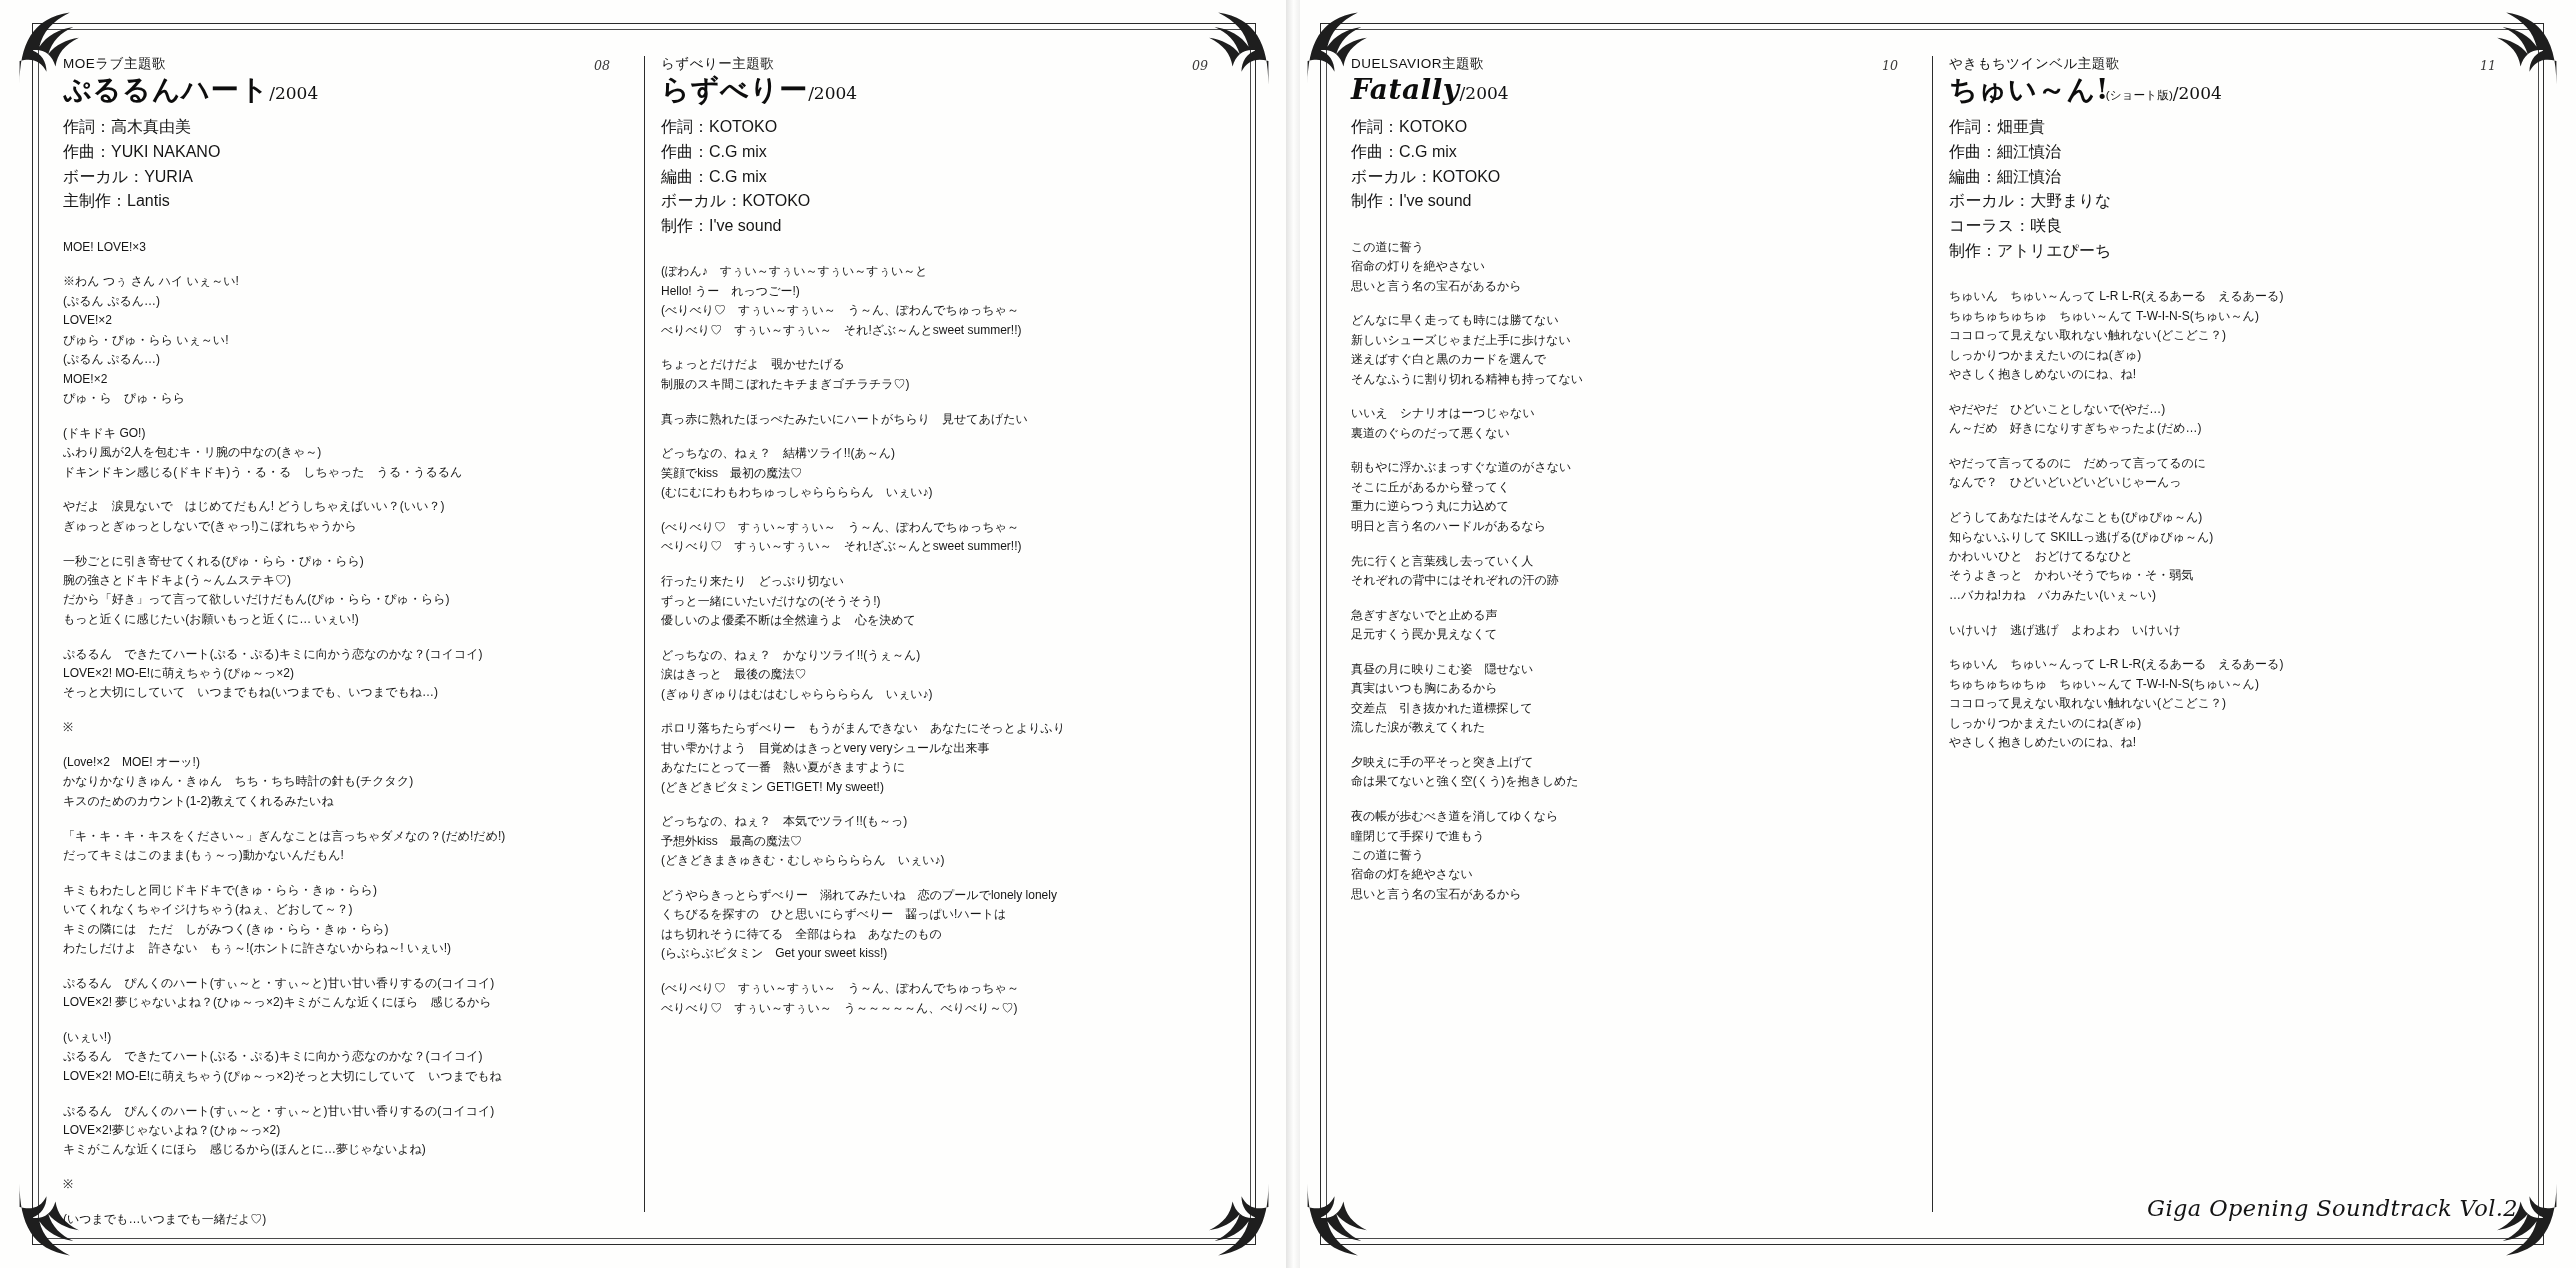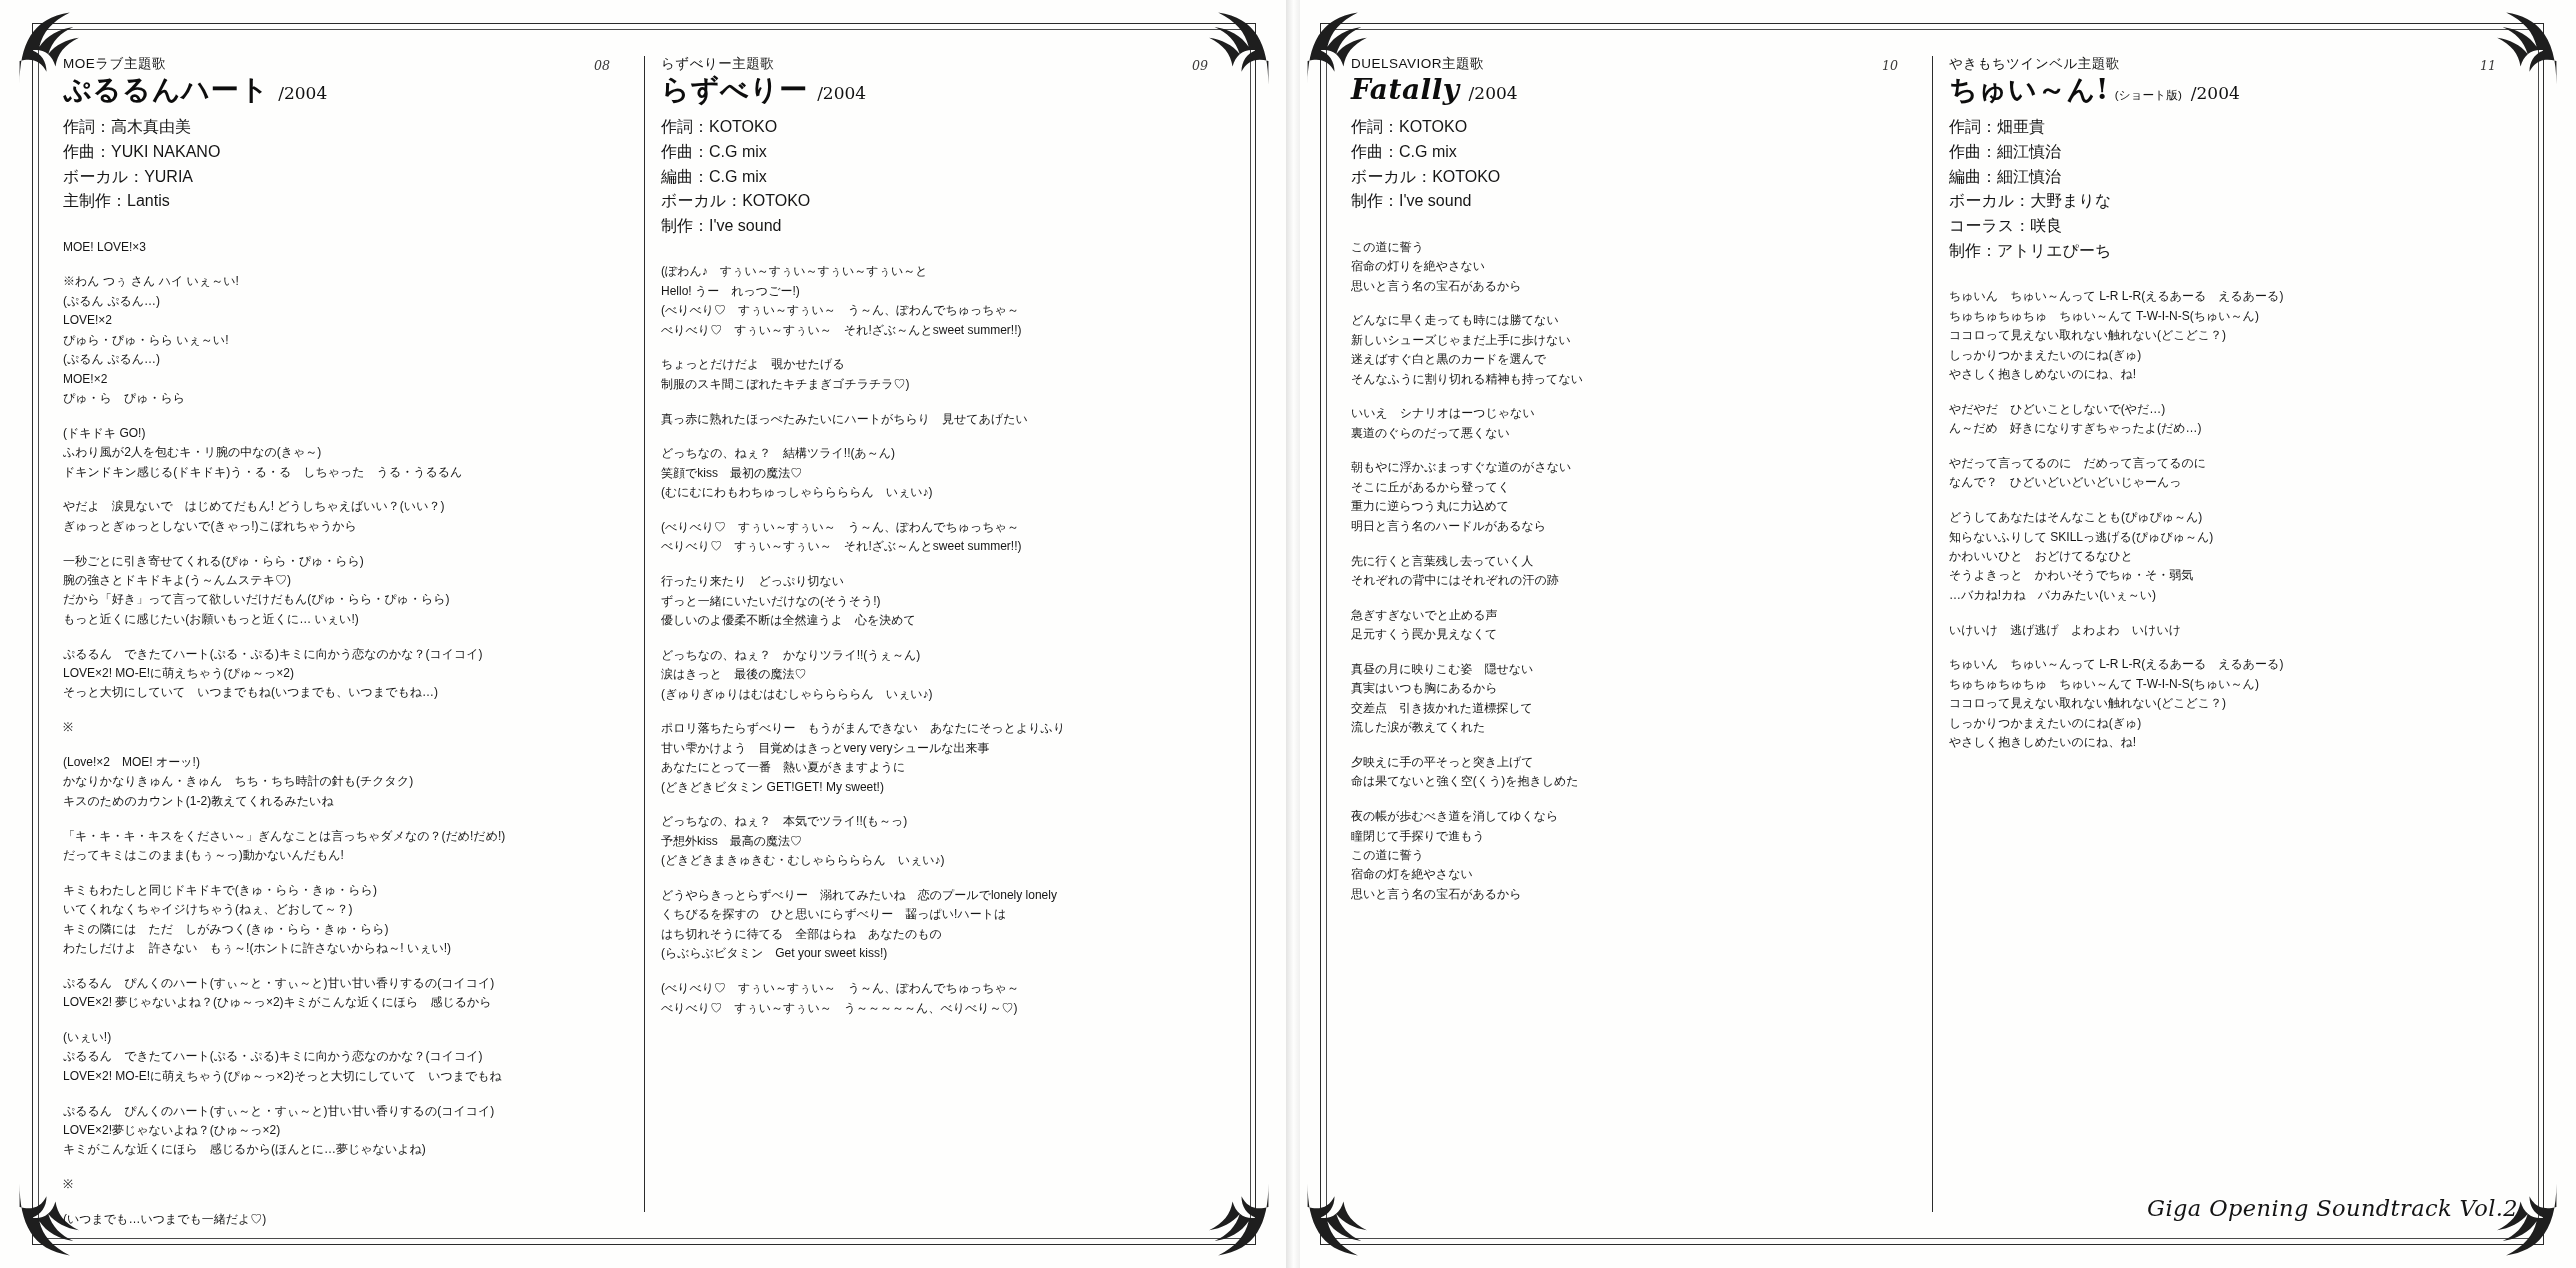--- a/index.html
+++ b/index.html
@@ -96,21 +96,21 @@
   .song-kind {
     font-size: 13.5px;
     letter-spacing: 0.5px;
     color: #111;
     margin: 0 0 2.7px 0;
     line-height: 1.2;
   }
   .title-row {
     display: flex;
     align-items: baseline;
-    gap: 9px;
+    gap: 0;
     margin: 1.8px 0 10.8px 0;
   }
   .song-title {
     font-family: "DejaVu Serif", "Liberation Serif", serif;
     font-size: 28px;
     font-weight: bold;
     letter-spacing: 0.9px;
     color: #0d0d0d;
     line-height: 1.05;
   }

